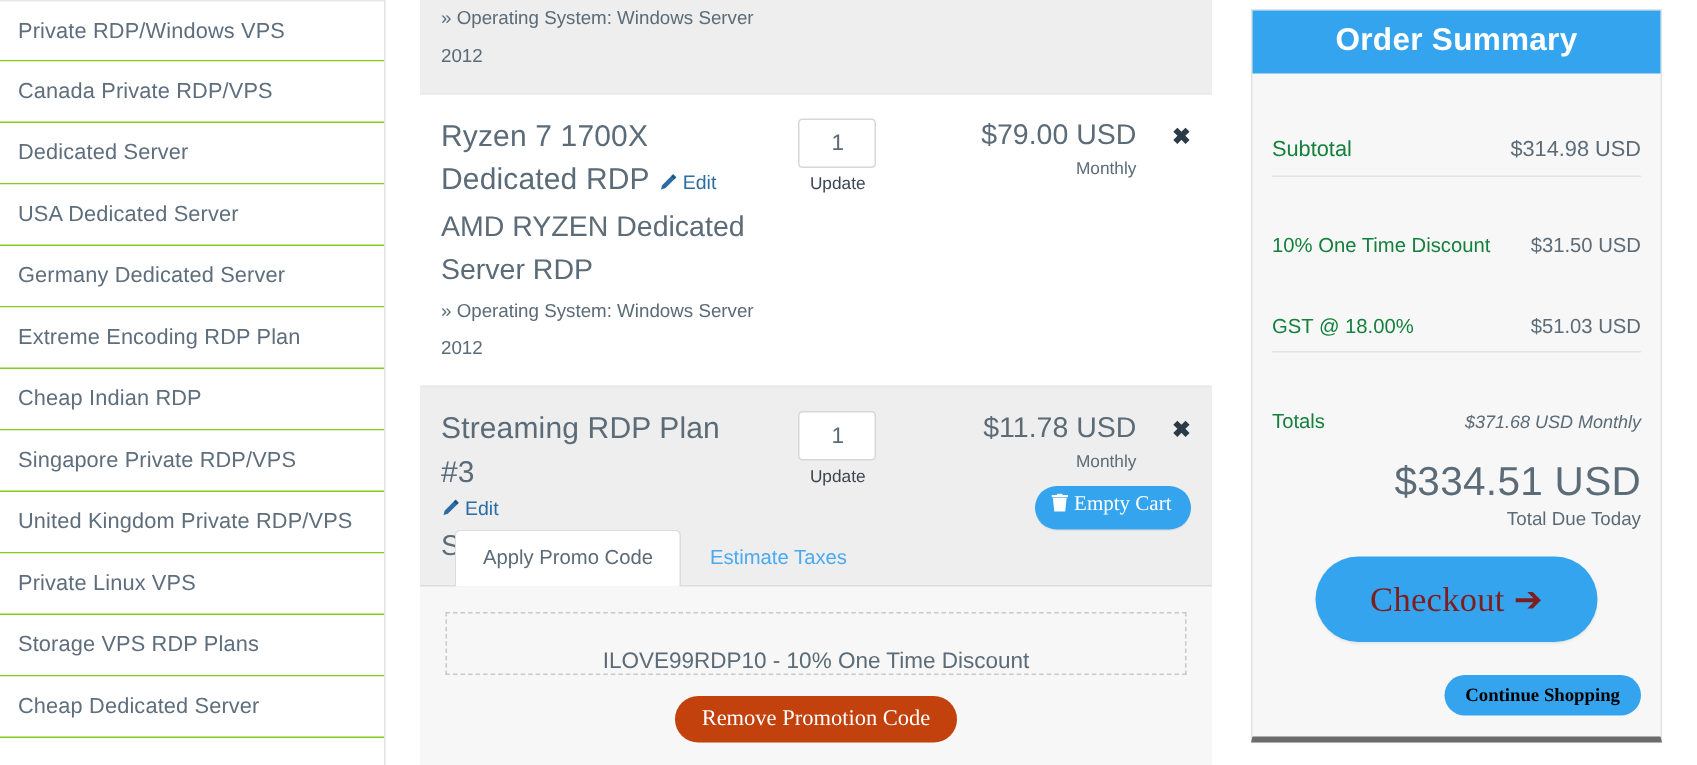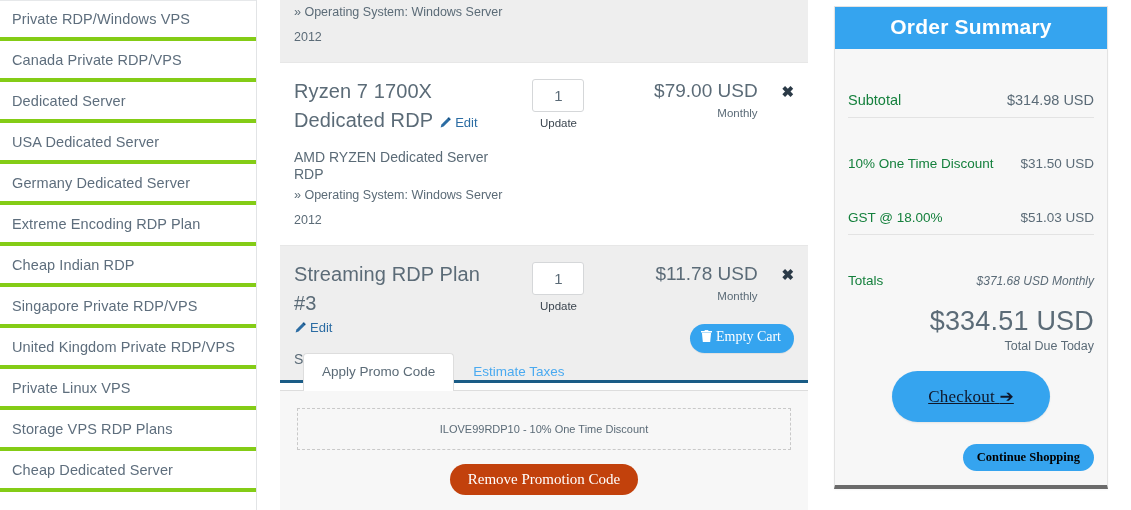--- a/index.html
+++ b/index.html
@@ -13,21 +13,21 @@
   .page { position: relative; width: 1131px; height: 510px; background: #fff; }
 
   
   .sidebar {
     position: absolute; left: 0; top: 0; width: 257px; height: 510px;
     background: #fff;
     border-right: 1px solid #e2e4e6;
   }
   .side-item {
     height: 41px;
-    border-bottom: 4px solid #84cc16;
+    border-bottom: 1px solid #84cc16;
     display: flex; align-items: center;
     padding-left: 12px;
     color: #5e6e7d;
     font-size: 14.5px;
     letter-spacing: .1px;
     cursor: pointer;
     background: #fff;
   }
   .side-item.first { border-top: 1px solid #e6e8ea; }
 
@@ -56,21 +56,21 @@
     font-size: 20px; color: #5b6b77; line-height: 29px;
     font-weight: 400; letter-spacing: .1px;
     display: inline;
   }
   .edit-link {
     font-size: 13px; color: #2b6ca3; text-decoration: none;
     white-space: nowrap; margin-left: 6px;
   }
   .pencil { display: inline-block; vertical-align: -2px; margin-right: 3px; }
   .prod-desc {
-    font-size: 14px; color: #5b6b77; line-height: 17px; margin-top: 14px;
+    font-size: 19px; color: #5b6b77; line-height: 29px; margin-top: 2px;
   }
   .prod-config {
     font-size: 12.5px; color: #5b6b77; line-height: 25px;
   }
   .qty-input {
     width: 52px; height: 33px; border: 1px solid #d5d7d9; border-radius: 3px;
     background: #fff; text-align: center; font-size: 15px; color: #5b6b77;
     font-family: "Liberation Sans", sans-serif; display: block; margin: 0 auto;
     outline: none;
   }
@@ -107,22 +107,22 @@
     background: #fff; border-color: #dddddd; color: #5b6b77;
     margin-bottom: -1px; padding-bottom: 10px;
   }
   .tab.link { color: #4aaaf0; }
   .tab-panel {
     border-top: 1px solid #dddddd; background: #f7f7f7;
     height: 120px; padding: 17px 17px 0 17px; position: relative;
   }
   .promo-box {
     border: 1px dashed #c9c9c9; background: #f7f7f7; height: 42px;
-    display: flex; align-items: center; justify-content: center;
-    font-size: 11px; color: #5b6b77;
+    display: flex; align-items: flex-end; justify-content: center;
+    font-size: 15px; color: #5b6b77;
   }
   .btn-remove-promo {
     display: block; margin: 14px auto 0 auto; background: #c2410c; color: #fff;
     border: none; border-radius: 16px; padding: 7px 18px;
     font-family: "Liberation Serif", serif; font-size: 15px; cursor: pointer;
   }
 
   
   .summary {
     position: absolute; left: 834px; top: 6px; width: 274px;
@@ -140,25 +140,24 @@
   .sum-label { font-size: 13.5px; color: #15803d; margin-top: 29px; }
   .sum-val   { font-size: 13.5px; color: #5b6b77; }
   .sum-row.big .sum-label, .sum-row.big .sum-val { font-size: 14.5px; }
   .sum-sep { border-top: 1px solid #e3e3e3; margin: 4px 0; }
   .sum-val.italic { font-style: italic; font-size: 12px; }
   .total-block { padding: 12px 13px 0 13px; text-align: right; }
   .total-amount { font-size: 27px; color: #5b6b77; line-height: 32px; letter-spacing: .2px; }
   .total-sub { font-size: 12.5px; color: #5b6b77; margin-top: 2px; }
   .checkout-wrap { text-align: center; padding: 18px 0 0 0; }
   .btn-checkout {
-    display: inline-block; background: #35a4ef; color: #0f172a; border: none;
-    border-radius: 34px; padding: 15px 36px; font-size: 17px; cursor: pointer;
+    display: inline-block; background: #35a4ef; color: #7f1d1d; border: none;
+    border-radius: 34px; padding: 15px 36px; font-size: 23px; cursor: pointer;
     font-family: "Liberation Serif", serif; letter-spacing: .2px;
     box-shadow: 0 1px 2px rgba(0,0,0,.08);
-    text-decoration: underline;
   }
   .continue-wrap { text-align: right; padding: 6px 13px 14px 0; }
   .btn-continue {
     display: inline-block; background: #35a4ef; color: #000000; border: none;
     border-radius: 14px; padding: 6px 14px; font-size: 12.5px; cursor: pointer;
     font-family: "Liberation Serif", serif; font-weight: bold; margin-top: 16px;
   }
   .gapfill { position:absolute; left:808px; top:0; width:26px; height:510px; background:#fff; }
 </style>
 </head>

